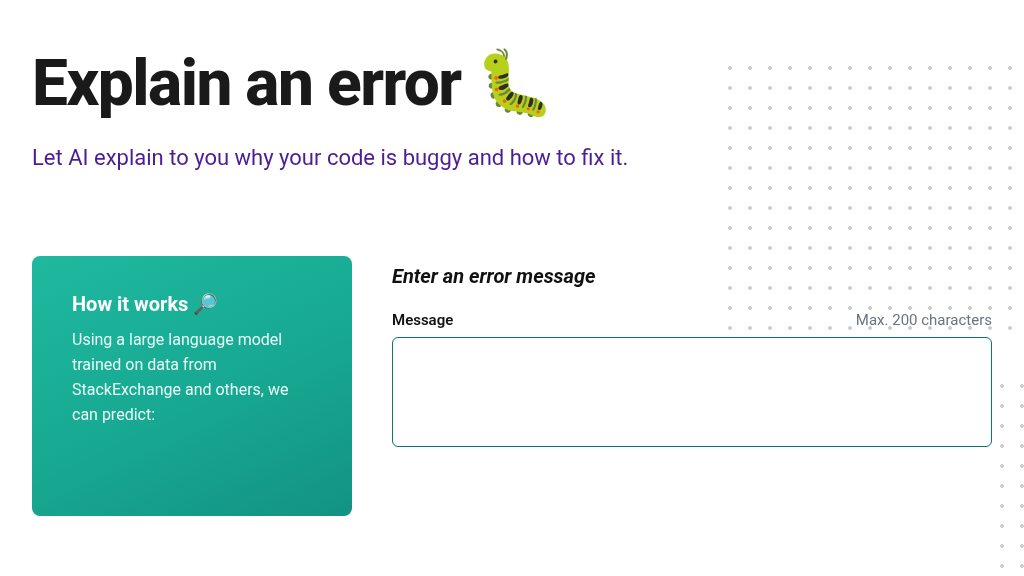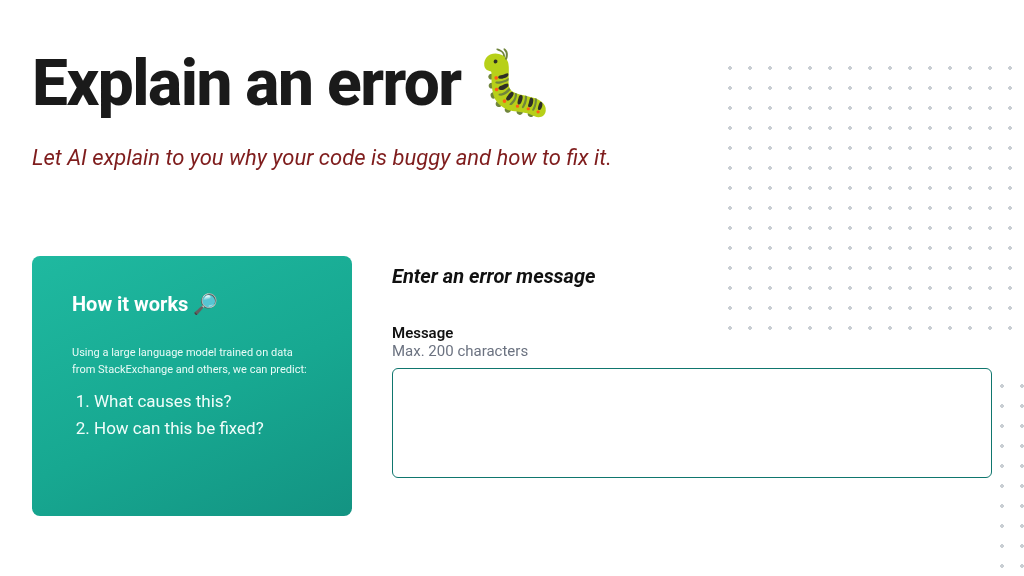--- a/index.html
+++ b/index.html
@@ -2,53 +2,49 @@
 <html><head>
   <meta charset="utf-8">
   <style>
     * { margin: 0; padding: 0; box-sizing: border-box; }
     html, body { width: 1024px; height: 576px; overflow: hidden; font-family: -apple-system, BlinkMacSystemFont, "Segoe UI", Roboto, Helvetica, Arial, sans-serif; background: #fff; color: #111; }
     .dot-grid { position: absolute; top: 58px; left: 720px; width: 320px; height: 280px; background-image: radial-gradient(#c9ced3 1.6px, transparent 1.6px); background-size: 20px 20px; background-position: 0 0; z-index: 0; }
     .dot-grid-2 { position: absolute; top: 376px; left: 992px; width: 60px; height: 200px; background-image: radial-gradient(#c9ced3 1.6px, transparent 1.6px); background-size: 20px 20px; background-position: 0 0; z-index: 0; }
     .container { position: relative; z-index: 1; padding: 0 32px; }
     .hero { padding-top: 50px; }
     .title { font-size: 64px; font-weight: 800; letter-spacing: -1.5px; line-height: 1.05; color: #1a1a1a; }
-    .subtitle { margin-top: 28px; font-size: 22px; color: #7f1d1d; font-weight: 400; font-style: italic; }
+    .subtitle { margin-top: 28px; font-size: 22px; color: #4c1d95; font-weight: 400; }
     .row { display: flex; margin-top: 86px; gap: 40px; align-items: flex-start; }
     .card { width: 320px; background: linear-gradient(155deg, #1fb9a0 0%, #17a891 55%, #139382 100%); color: #ffffff; border-radius: 8px; padding: 36px 40px 40px 40px; min-height: 260px; }
     .card-title { font-size: 20px; font-weight: 700; }
-    .card-text { margin-top: 28px; font-size: 11px; line-height: 1.55; color: #e9fbf7; max-width: 240px; }
+    .card-text { margin-top: 12px; font-size: 16px; line-height: 1.55; color: #e9fbf7; max-width: 240px; }
     .card-list { margin-top: 10px; padding-left: 22px; font-size: 17px; line-height: 1.55; color: #f0fdfa; }
     .form { flex: 1; padding-top: 8px; max-width: 600px; }
     .form-heading { font-size: 20px; font-weight: 700; color: #111; font-style: italic; }
-    .label-row { display: flex; justify-content: space-between; align-items: baseline; margin-top: 36px; flex-direction: column; }
+    .label-row { display: flex; justify-content: space-between; align-items: baseline; margin-top: 23px; }
     .label { font-size: 15px; font-weight: 600; color: #111; }
     .hint { font-size: 15px; color: #6b7280; }
     .textarea { display: block; width: 100%; margin-top: 8px; border: 1.5px solid #0f766e; border-radius: 6px; height: 110px; padding: 10px 12px; font-size: 15px; font-family: inherit; resize: none; background: #fff; }
   </style>
 </head>
 <body>
 
 <div class="dot-grid"></div>
 <div class="dot-grid-2"></div>
 
 <div class="container">
   <div class="hero">
     <h1 class="title">Explain an error 🐛</h1>
     <p class="subtitle">Let AI explain to you why your code is buggy and how to fix it.</p>
   </div>
 
   <div class="row">
     <div class="card">
       <div class="card-title">How it works 🔎</div>
       <div class="card-text">Using a large language model trained on data from StackExchange and others, we can predict:</div>
-      <ol class="card-list">
-        <li>What causes this?</li>
-        <li>How can this be fixed?</li>
-      </ol>
     </div>
 
     <div class="form">
       <div class="form-heading">Enter an error message</div>
       <div class="label-row">
         <div class="label">Message</div>
         <div class="hint">Max. 200 characters</div>
       </div>
       <textarea class="textarea" value="" style=""></textarea>
     </div>

